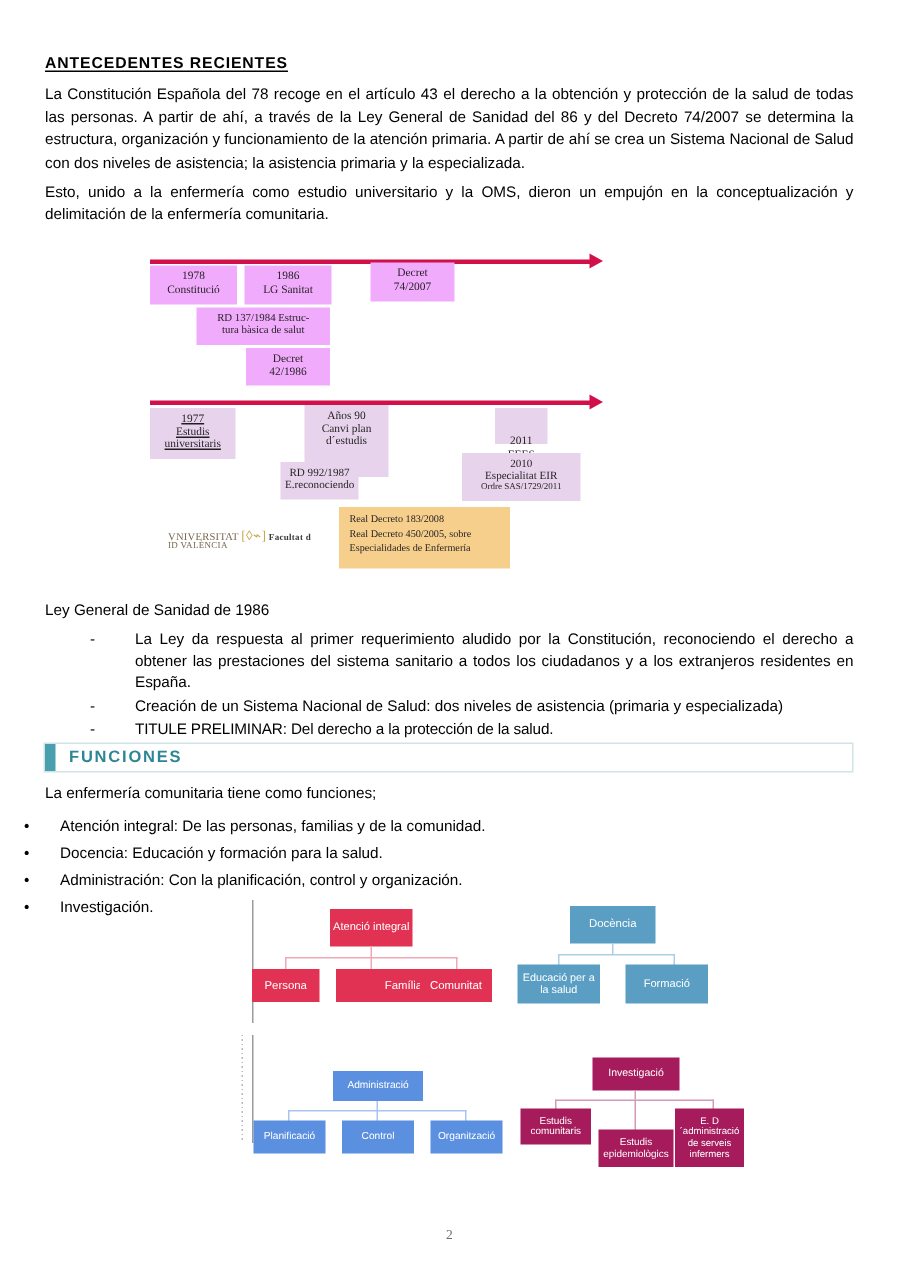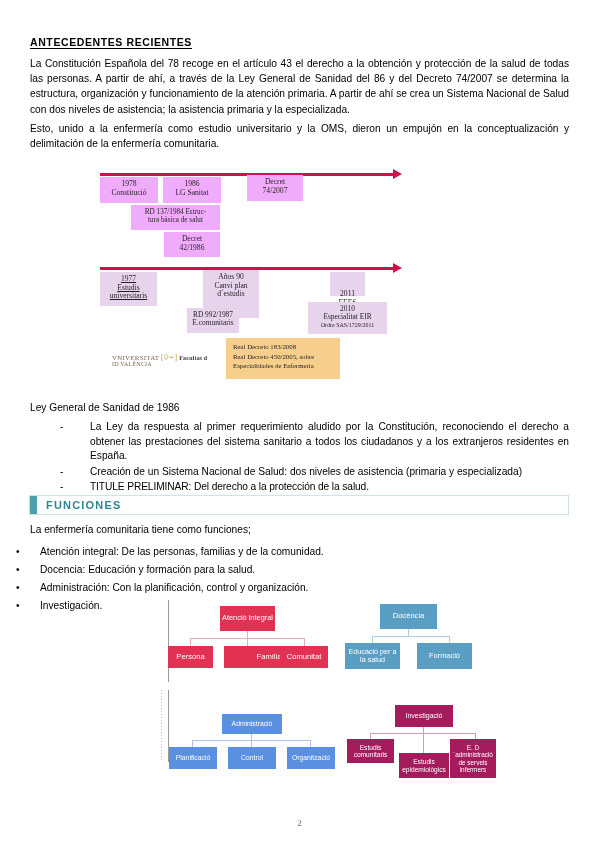--- a/index.html
+++ b/index.html
@@ -177,21 +177,21 @@
       <div>d´estudis</div>
     </div>
 
     <div class="tbox lilac" style="left:330px; top:272px; width:35px; font-size:7.6px; padding-top:18px; height:24px;">
       <div>2011</div>
       <div>EEES</div>
     </div>
 
     <div class="tbox lilac" style="left:167px; top:308px; width:52px; font-size:7.4px; padding-top:3px; height:25px;margin-left:20px;">
       <div>RD 992/1987</div>
-      <div>E.comunitaris</div>
+      <div>E.reconociendo</div>
     </div>
 
     <div class="tbox lilac" style="left:308px; top:302px; width:79px; font-size:7.4px; padding-top:3px; height:32px;">
       <div>2010</div>
       <div>Especialitat EIR</div>
       <div style="font-size:6px;">Ordre SAS/1729/2011</div>
     </div>
 
     <div class="tbox orange" style="left:226px; top:338px; width:114px; font-size:6.8px; padding-top:4px; height:41px; text-align:left; padding-left:7px; line-height:1.42;">
       <div>Real Decreto 183/2008</div>

